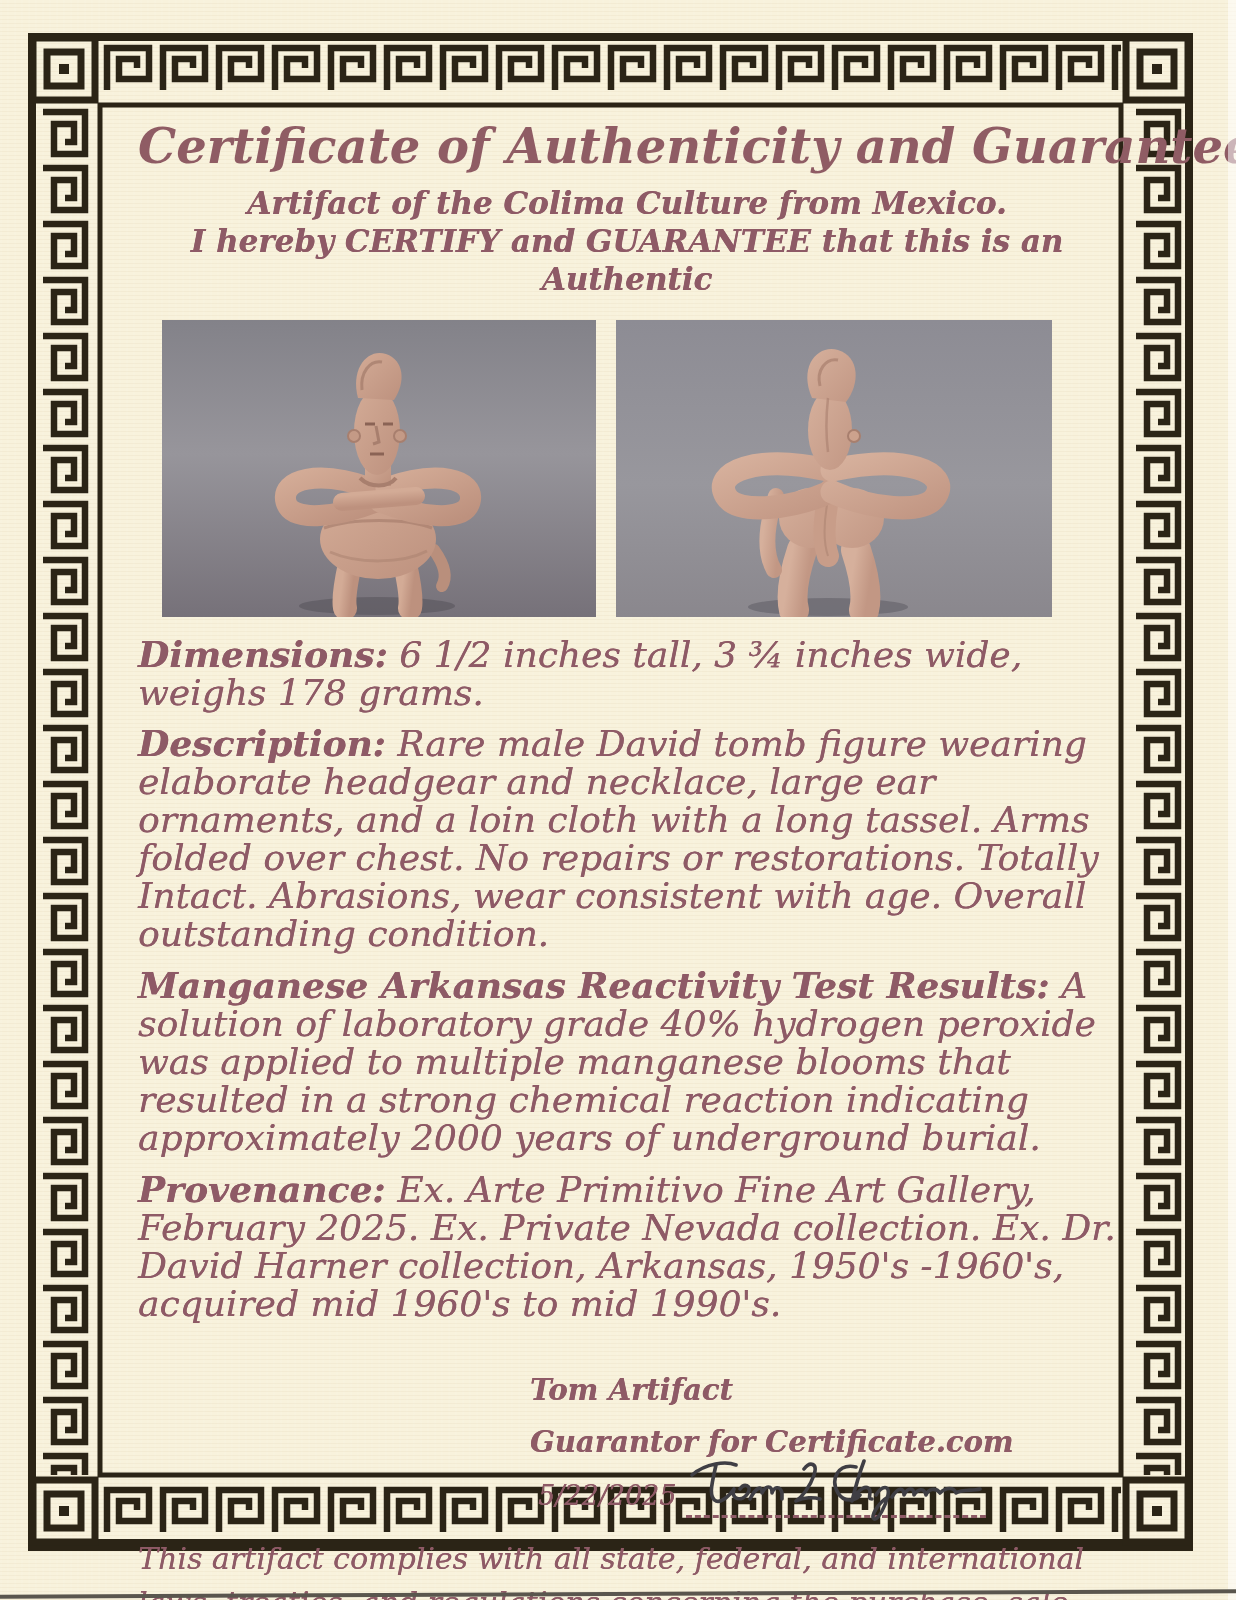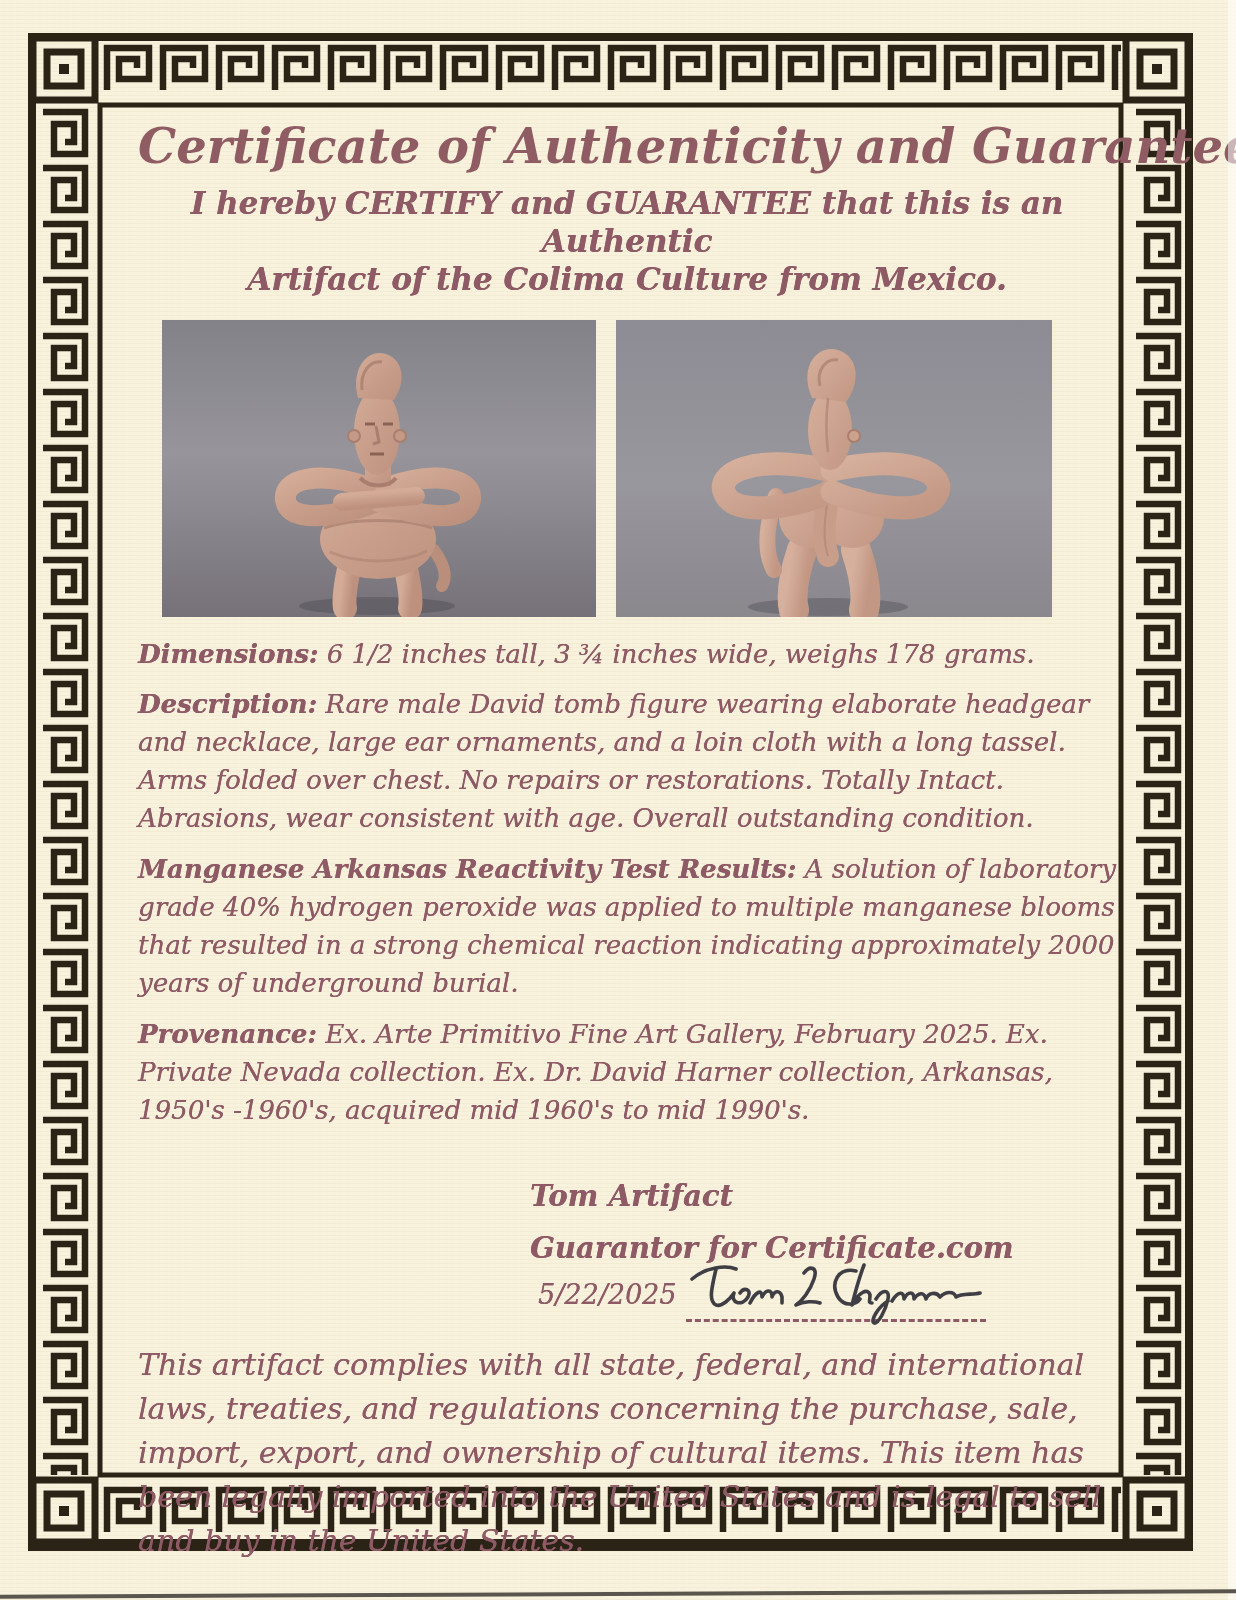--- a/index.html
+++ b/index.html
@@ -26,31 +26,31 @@
   }
   .cert-line{
     text-align:center;font-size:31px;font-weight:bold;line-height:38px;
     text-shadow:0.3px 0 currentColor;
   }
   .cert-block{margin-bottom:22px;}
   .photos{display:flex;gap:20px;margin:0 0 18px 24px;}
   .photo{margin:0;padding:0;line-height:0;}
   .photo svg{display:block;}
   .sec{
-    margin:12px 0 13px 0;font-size:26px;line-height:38px;
+    margin:12px 0 13px 0;font-size:36px;line-height:38px;
     text-shadow:0.25px 0 currentColor;
   }
   .sec .lbl{font-weight:bold;}
   .sec-dims{margin-bottom:9px;}
   .sig-block{margin:48px 0 0 392px;}
   .sig-name,.sig-role{
     font-size:29px;font-weight:bold;line-height:38px;text-shadow:0.25px 0 currentColor;
   }
   .sig-role{margin-top:14px;}
-  .sig-row{display:flex;align-items:flex-start;margin:12px 0 16px 8px;height:46px;}
+  .sig-row{display:flex;align-items:center;margin:12px 0 16px 8px;height:46px;}
   .sig-date{font-size:27px;text-shadow:0.25px 0 currentColor;padding-bottom:2px;}
   .sig-line{
     position:relative;width:300px;height:40px;margin-left:10px;
     border-bottom:3px dashed #8e5a66;
   }
   .sig-line svg{position:absolute;left:-6px;bottom:-16px;}
   .sr-only{
     position:absolute;width:1px;height:1px;overflow:hidden;
     clip:rect(0 0 0 0);white-space:nowrap;
   }
@@ -110,22 +110,22 @@
     <use href="#cornerTile" transform="translate(1121,33)"></use>
     <use href="#cornerTile" transform="translate(28,1475)"></use>
     <use href="#cornerTile" transform="translate(1121,1475)"></use>
   </svg>
 
   <div class="content">
 
     <h1 class="title">Certificate of Authenticity and Guarantee</h1>
 
     <div class="cert-block">
+      <div class="cert-line">Artifact of the Colima Culture from Mexico.</div>
       <div class="cert-line">I hereby CERTIFY and GUARANTEE that this is an Authentic</div>
-      <div class="cert-line">Artifact of the Colima Culture from Mexico.</div>
     </div>
 
     <div class="photos">
 
       <figure class="photo">
         <svg width="434" height="297" viewBox="0 0 434 297">
           <defs>
             <linearGradient id="bgF" x1="0" y1="0" x2="0" y2="1">
               <stop offset="0" stop-color="#838289"></stop>
               <stop offset="0.45" stop-color="#97959b"></stop>

